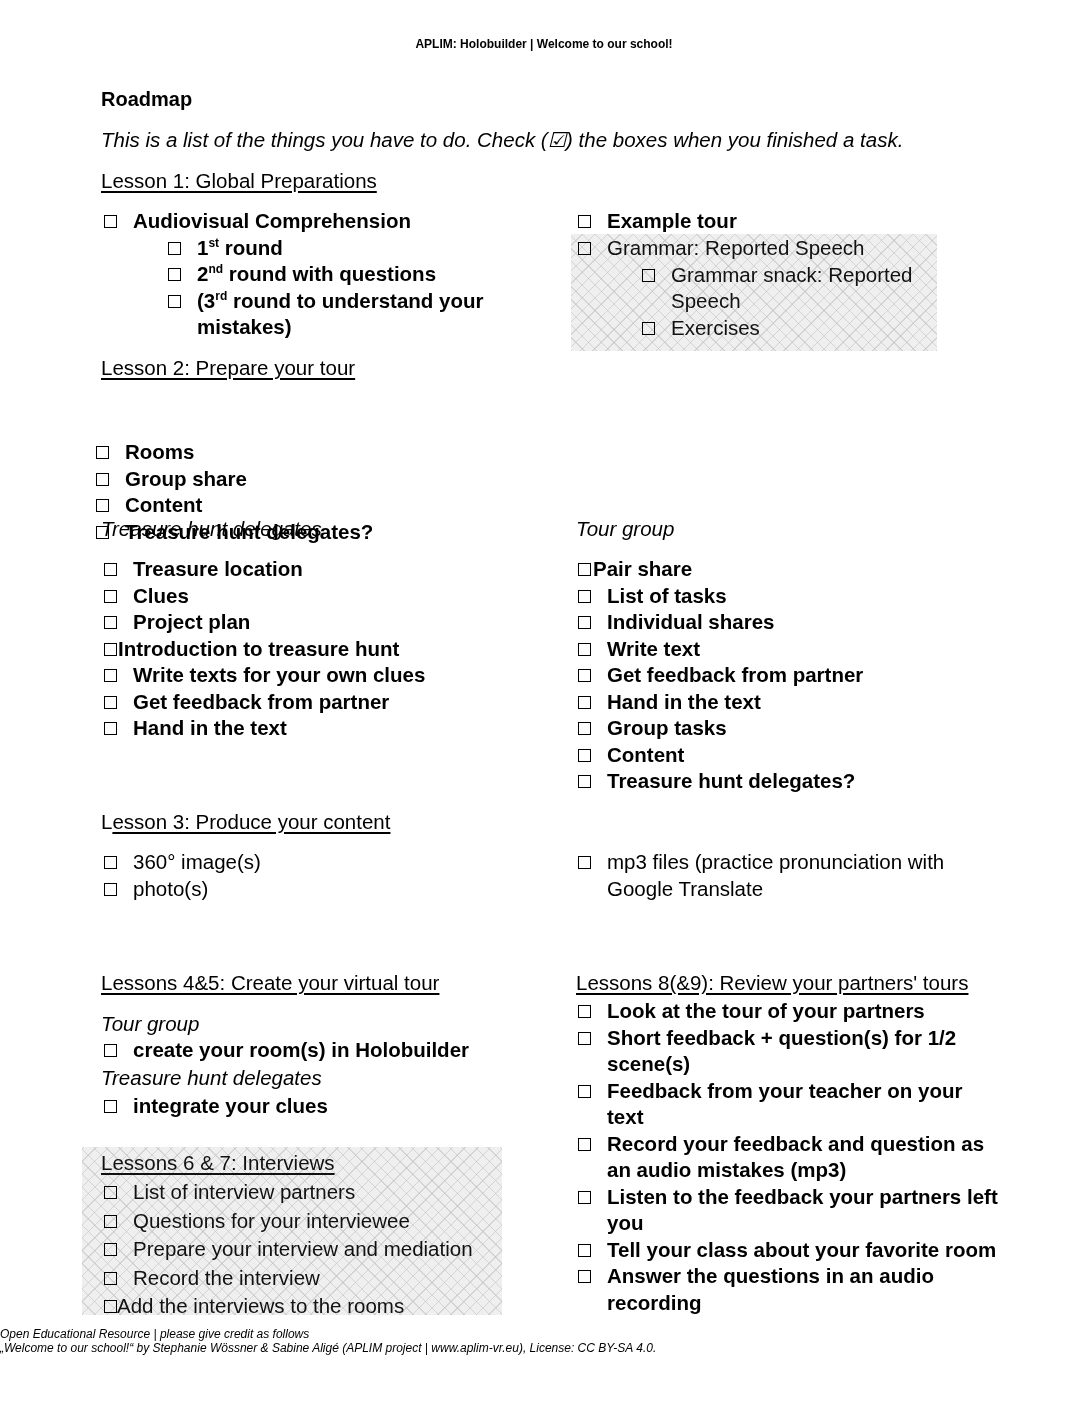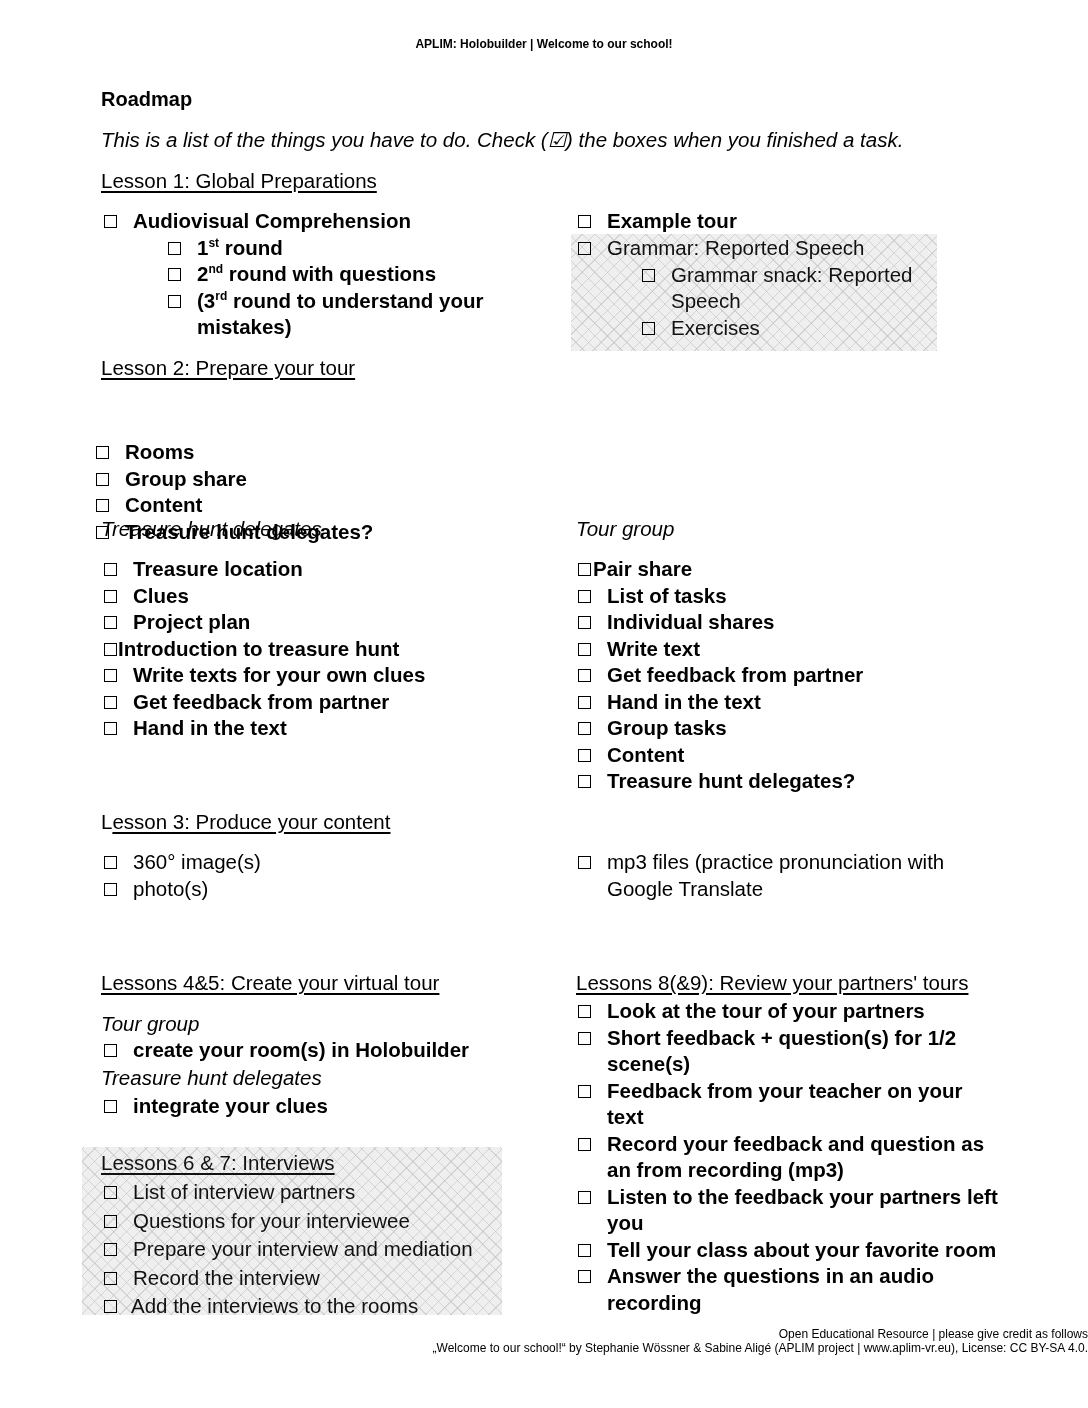--- a/index.html
+++ b/index.html
@@ -18,21 +18,21 @@
   .txt { display:block; }
   .shade {
     background-color:#efefef;
     background-image:
       repeating-linear-gradient(45deg, rgba(190,190,190,0.55) 0 1px, transparent 1px 9px),
       repeating-linear-gradient(-45deg, rgba(190,190,190,0.55) 0 1px, transparent 1px 9px);
   }
   .shade .item, .shade .lesson-h { font-weight:normal; color:#111; }
   .bolditems .item { font-weight:bold; }
   sup { font-size:12px; line-height:0; vertical-align:8px; }
-  .footer { left:0; width:1088px; text-align:right; font-size:12px; line-height:14px; }
+  .footer { left:0; width:1088px; text-align:left; font-size:12px; font-style:italic; line-height:14px; }
   .list { position:absolute; }
 </style>
 </head>
 <body>
 
 <div class="abs title">APLIM: Holobuilder | Welcome to our school!</div>
 <div class="abs h-bold" style="left:101px;top:88px;">Roadmap</div>
 <div class="abs intro" style="left:101px;top:128px;">This is a list of the things you have to do. Check (☑) the boxes when you finished a task.</div>
 
 <div class="abs lesson-h" style="left:101px;top:169px;">Lesson 1: Global Preparations</div>
@@ -221,21 +221,21 @@
         <span class="txt">Questions for your interviewee</span>
       </div>
     <div class="item" style="padding-left:29px;line-height:28.5px;">
         <span class="box" style="top:8px;"></span>
         <span class="txt">Prepare your interview and mediation</span>
       </div>
     <div class="item" style="padding-left:29px;line-height:28.5px;">
         <span class="box" style="top:8px;"></span>
         <span class="txt">Record the interview</span>
       </div>
-    <div class="item" style="padding-left:27px;line-height:28.5px;">
+    <div class="item" style="padding-left:13px;line-height:28.5px;">
         <span class="box" style="top:8px;"></span>
         <span class="txt">Add the interviews to the rooms</span>
       </div>
   </div>
 </div>
 
 <div class="abs lesson-h" style="left:576px;top:971px;">Lessons 8(&amp;9): Review your partners' tours</div>
 <div class="list bolditems" style="left:578px;top:998px;width:420px;">
   <div class="item" style="padding-left:29px;">
       <span class="box"></span>
@@ -247,21 +247,21 @@
       <span class="txt">scene(s)</span>
     </div>
   <div class="item" style="padding-left:29px;">
       <span class="box"></span>
       <span class="txt">Feedback from your teacher on your</span>
       <span class="txt">text</span>
     </div>
   <div class="item" style="padding-left:29px;">
       <span class="box"></span>
       <span class="txt">Record your feedback and question as</span>
-      <span class="txt">an from recording (mp3)</span>
+      <span class="txt">an audio mistakes (mp3)</span>
     </div>
   <div class="item" style="padding-left:29px;">
       <span class="box"></span>
       <span class="txt">Listen to the feedback your partners left</span>
       <span class="txt">you</span>
     </div>
   <div class="item" style="padding-left:29px;">
       <span class="box"></span>
       <span class="txt">Tell your class about your favorite room</span>
     </div>

